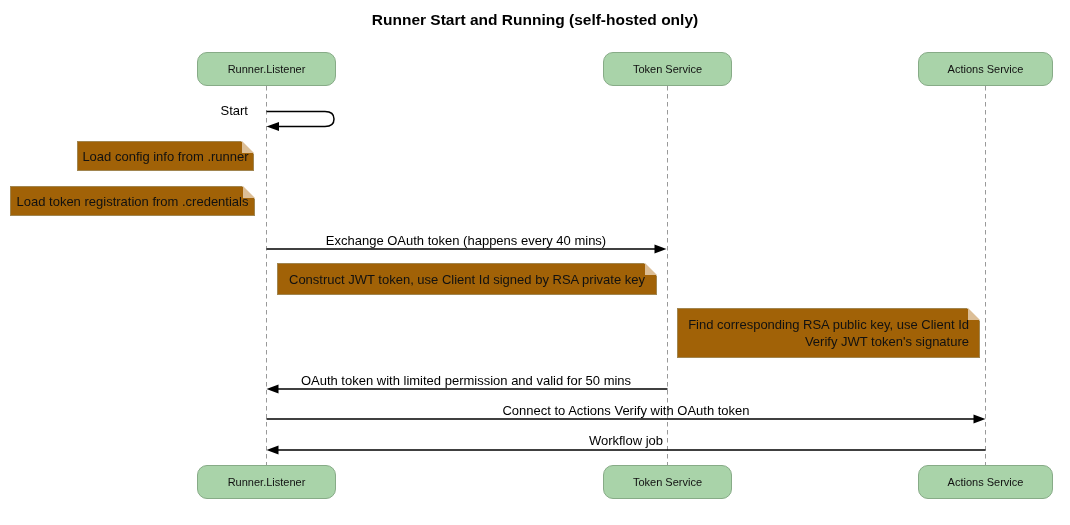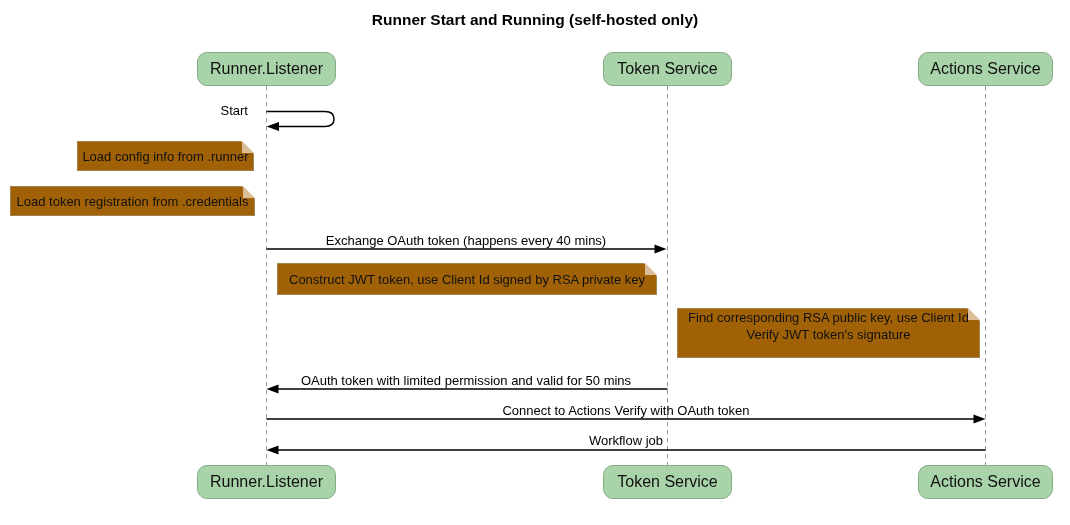--- a/index.html
+++ b/index.html
@@ -28,21 +28,21 @@
   .participant {
     position: absolute;
     height: 34px;
     background: #a9d3a9;
     border: 1px solid #87ab87;
     border-radius: 10px;
     box-sizing: border-box;
     display: flex;
     align-items: center;
     justify-content: center;
-    font-size: 16px;
+    font-size: 11px;
     color: #111111;
     z-index: 2;
   }
   .msg-label {
     position: absolute;
     font-size: 13px;
     white-space: nowrap;
     z-index: 2;
     color: #000000;
   }
@@ -56,23 +56,23 @@
     color: #111111;
     z-index: 2;
   }
   .note.single {
     display: flex;
     align-items: center;
     justify-content: center;
     text-align: center;
   }
   .note.multi {
-    padding: 0 10px 0 10px;
+    padding: 7px 10px 0 10px;
     line-height: 17px;
-    text-align: center;
+    text-align: right;
   }
   .note::before { 
     content: "";
     position: absolute;
     top: -1px; right: -1px;
     width: 0; height: 0;
     border-top: 13px solid #ffffff;
     border-left: 13px solid transparent;
   }
   .note::after { 

